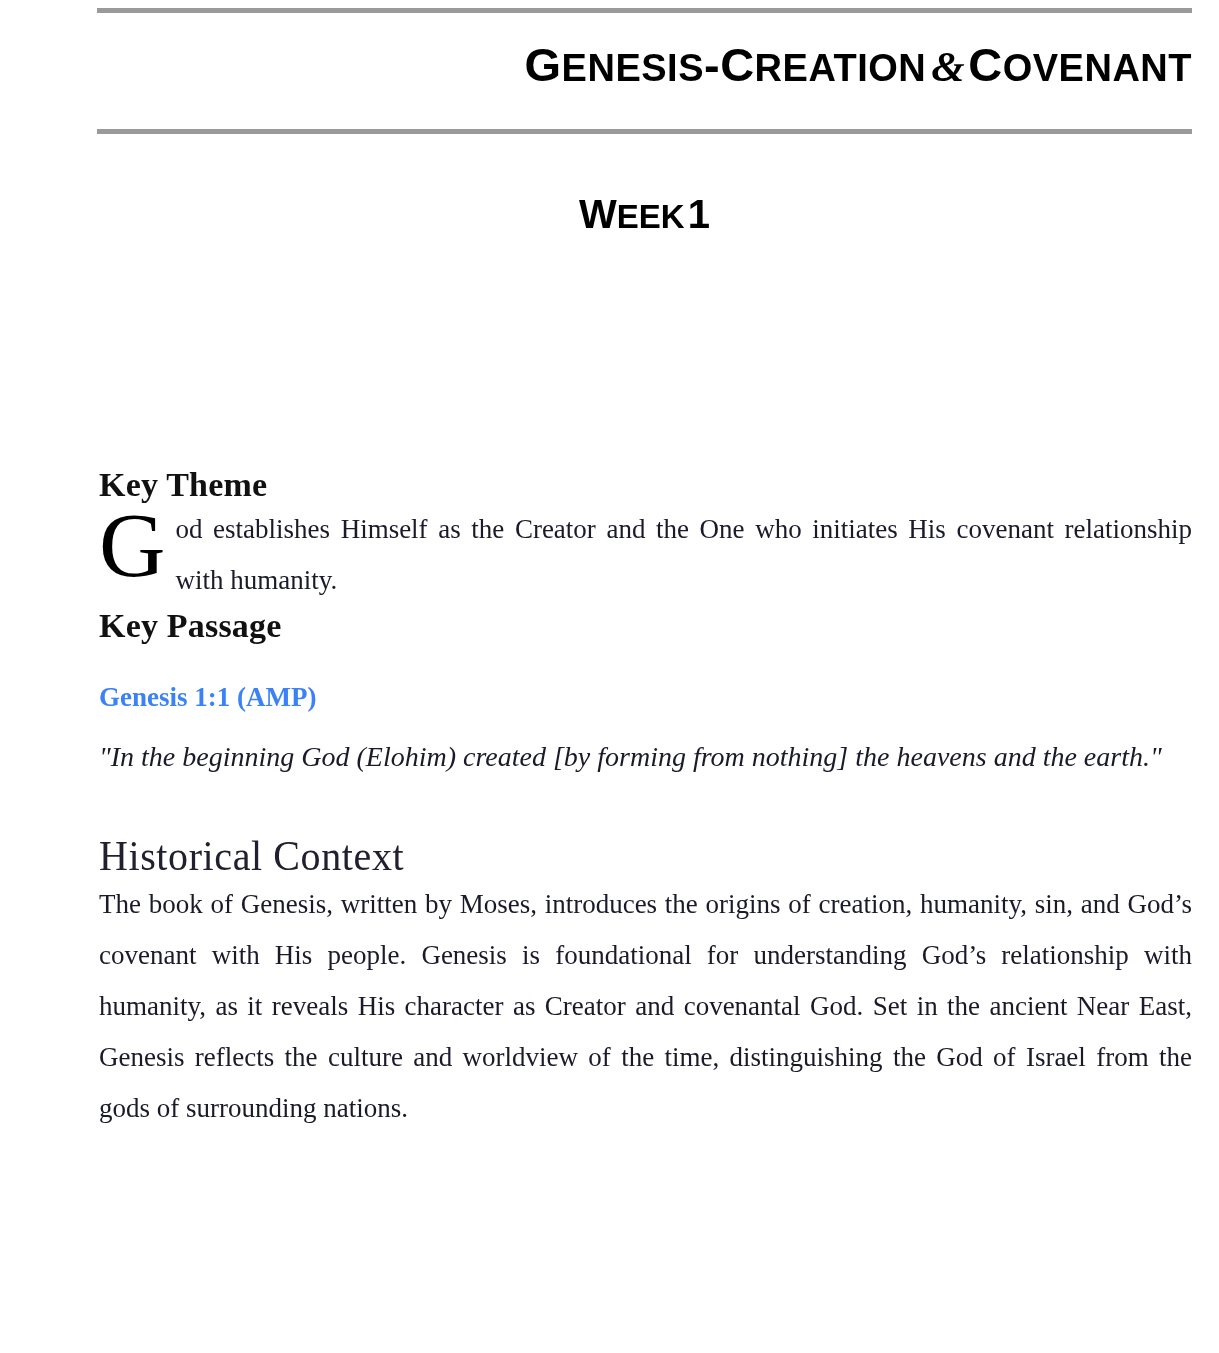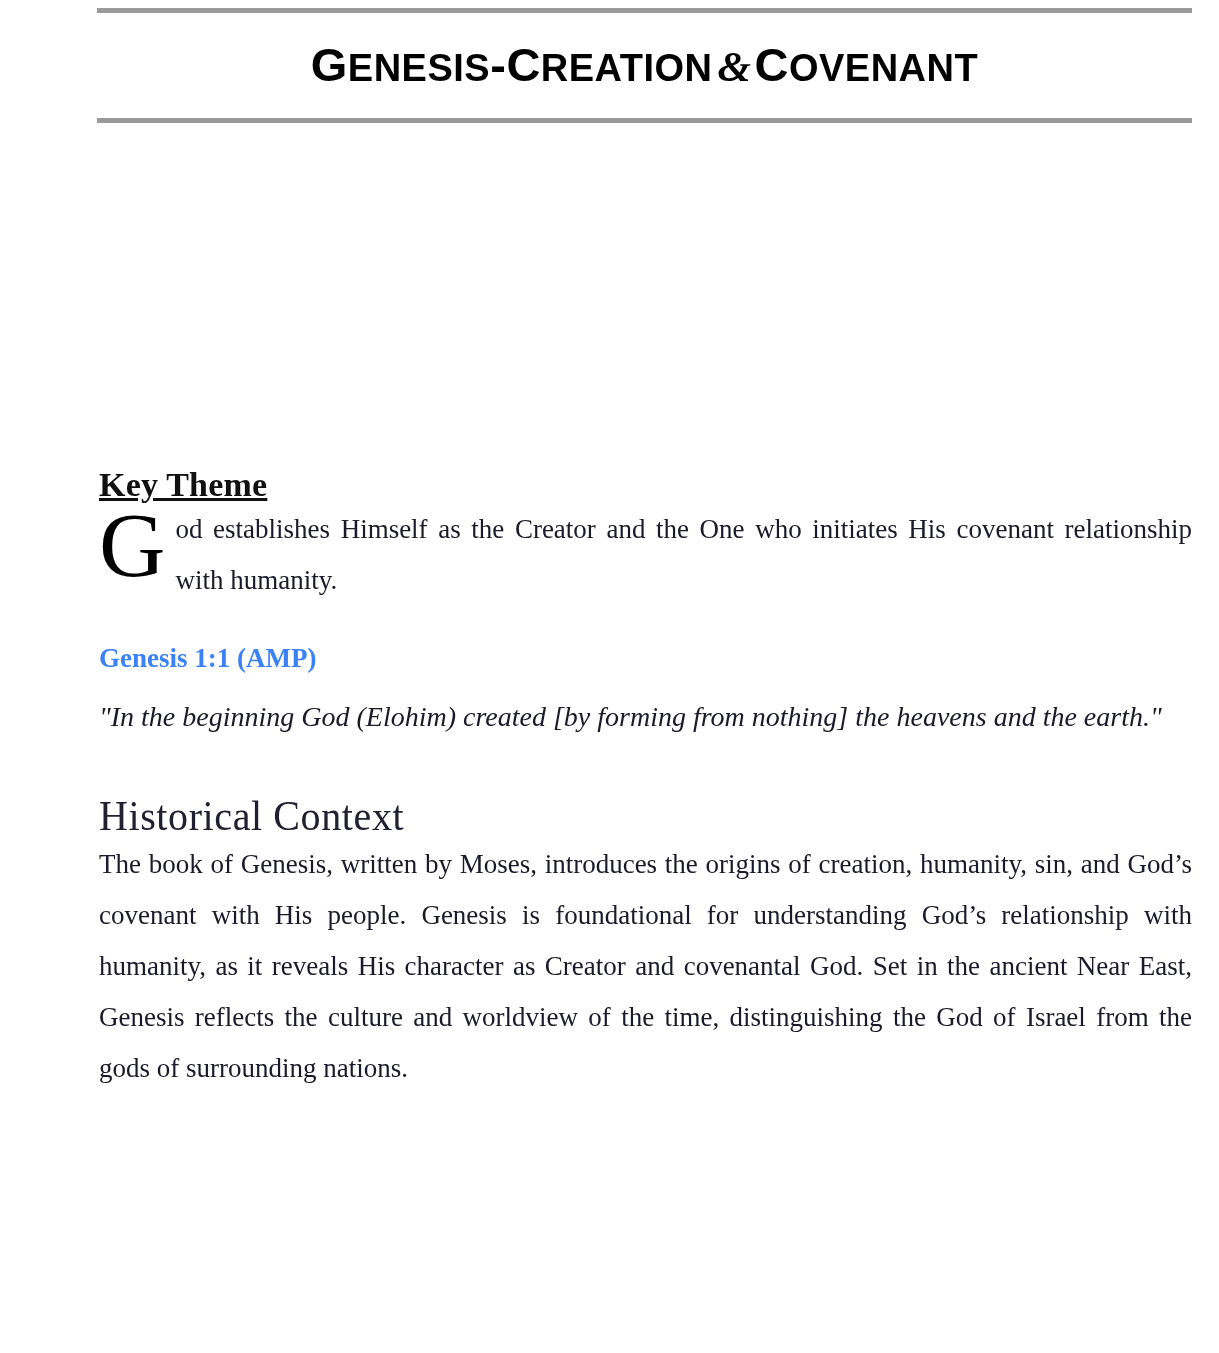--- a/index.html
+++ b/index.html
@@ -31,28 +31,28 @@
   }
   .rule {
     width: 1095px;
     height: 5px;
     background: #9a9a9a;
   }
   .rule-top { margin-top: 8px; }
   .rule-bottom { margin-top: 0px; }
 
   .doc-title {
-    text-align: center;
+    text-align: right;
     font-family: "Liberation Sans", "DejaVu Sans", sans-serif;
     font-weight: 700;
     font-size: 47px;
     line-height: 1.05;
     letter-spacing: 0.5px;
     color: #000000;
-    padding: 27px 0 29px 0;
+    padding: 27px 0 40px 0;
     white-space: nowrap;
   }
   .doc-title .sc-big { font-size: 47px; }
   .doc-title .sc-small { font-size: 38px; }
   .doc-title .amp {
     font-family: "Liberation Serif", "DejaVu Serif", serif;
     font-style: italic;
     font-weight: 700;
     font-size: 43px;
     padding: 0 3px 0 5px;
@@ -85,21 +85,21 @@
   h2.section-bold {
     margin: 0;
     font-family: "Liberation Serif", "DejaVu Serif", serif;
     font-weight: 700;
     font-size: 34px;
     line-height: 1.15;
     color: #111111;
     letter-spacing: 0.2px;
   }
 
-  .key-theme-heading { margin-bottom: 32px; text-decoration: underline; }
+  .key-theme-heading { margin-bottom: 32px; }
 
   p.body {
     margin: 0;
     font-size: 27px;
     line-height: 51px;
     text-align: justify;
     color: #1a1a2a;
     font-family: "Liberation Serif", "DejaVu Serif", serif;
   }
 
@@ -164,29 +164,33 @@
 <div class="page">
 
   <div class="title-block">
     <div class="rule rule-top"></div>
     <div class="doc-title">
       <span class="sc-big">G</span><span class="sc-small">ENESIS</span><span class="sc-big">-</span><span class="sc-big">C</span><span class="sc-small">REATION</span><span class="amp">&amp;</span><span class="sc-big">C</span><span class="sc-small">OVENANT</span>
     </div>
     <div class="rule rule-bottom"></div>
   </div>
 
+  <div class="week-heading">
+    <span class="sc-big">W</span><span class="sc-small">EEK</span><span class="num">1</span>
+  </div>
 
   <div class="content">
 
     <h2 class="section-bold key-theme-heading">Key Theme</h2>
 
     <p class="body dropcap-para clearfix">
       <span class="dropcap">G</span><span>od establishes Himself as the Creator and the One who initiates His covenant relationship with humanity.</span>
     </p>
 
+    <h2 class="section-bold key-passage-heading">Key Passage</h2>
 
     <p class="passage-ref">Genesis 1:1 (AMP)</p>
 
     <p class="passage-quote">"In the beginning God (Elohim) created [by forming from nothing] the heavens and the earth."</p>
 
     <h3 class="section-light">Historical Context</h3>
 
     <p class="body history-para">The book of Genesis, written by Moses, introduces the origins of creation, humanity, sin, and God’s covenant with His people. Genesis is foundational for understanding God’s relationship with humanity, as it reveals His character as Creator and covenantal God. Set in the ancient Near East, Genesis reflects the culture and worldview of the time, distinguishing the God of Israel from the gods of surrounding nations.</p>
 
   </div>

